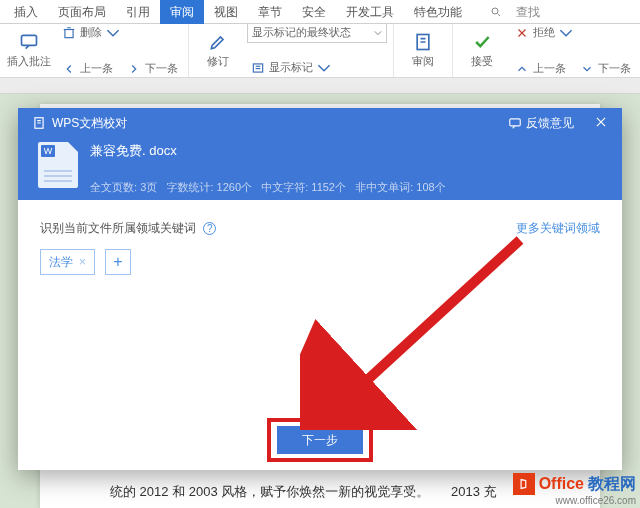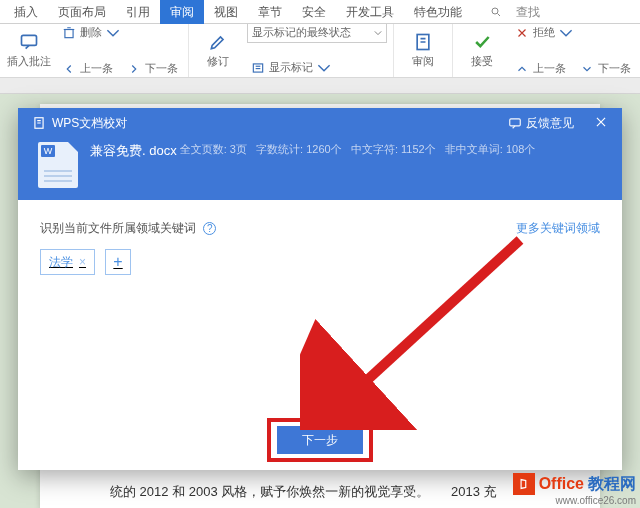--- a/index.html
+++ b/index.html
@@ -40,29 +40,29 @@
   .mtitlebar .spacer { flex: 1; }
   .mtitlebar .act { display: flex; align-items: center; gap: 4px; cursor: pointer; opacity: .95; }
   .mtitlebar svg { width: 14px; height: 14px; }
   .mclose { cursor: pointer; }
   .mfile { display: flex; align-items: flex-start; gap: 12px; padding: 4px 6px 0 6px; }
   .docicon { width: 40px; height: 46px; background: #e8f0fb; border-radius: 2px; position: relative; }
   .docicon::before { content:""; position:absolute; top:0; right:0; width:0; height:0; border-left:10px solid transparent; border-top:10px solid #3e77d6; }
   .docicon .w { position:absolute; top:3px; left:3px; background:#3e77d6; color:#fff; font-size:9px; width:14px; height:12px; line-height:12px; text-align:center; border-radius:1px; }
   .docicon .lines { position:absolute; bottom:6px; left:6px; right:6px; }
   .docicon .lines div { height:2px; background:#b9cfeb; margin-top:3px; }
-  .mfileinfo { display: flex; gap: 3px; font-size: 12px; }
+  .mfileinfo { display: flex; flex-direction: column; gap: 20px; font-size: 12px; }
   .mfilename { color: #fff; font-size: 13px; }
   .mstats { color: #c6d6f2; font-size: 11px; }
 
   .mbody { flex: 1; padding: 20px 22px 0 22px; position: relative; }
   .mlabel { display: flex; justify-content: space-between; align-items: flex-start; font-size: 12px; color: #555; }
   .mlabel .help { display:inline-flex; width:13px; height:13px; border:1px solid #4a90e2; color:#4a90e2; border-radius:50%; align-items:center; justify-content:center; font-size:10px; margin-left:4px; }
   .mlink { color: #4a90e2; font-size: 12px; cursor: pointer; }
-  .tagrow { display: flex; gap: 10px; margin-top: 12px; text-decoration: underline; }
+  .tagrow { display: flex; gap: 10px; margin-top: 12px; }
   .tag { border:1px solid #9ec3f0; color:#4a90e2; font-size:12px; height:26px; padding:0 8px; display:flex; align-items:center; gap:6px; cursor:pointer; }
   .tag .x { color:#9ec3f0; }
   .addtag { width:26px; height:26px; border:1px solid #9ec3f0; color:#4a90e2; display:flex; align-items:center; justify-content:center; font-size:16px; cursor:pointer; }
 
   .mfoot { height: 60px; display:flex; align-items:center; justify-content:center; }
   .nextwrap { border:4px solid #d81e1e; padding:4px 6px;text-align:right; }
   .nextbtn { width: 86px; height: 28px; background:#3e77d6; color:#fff; display:flex; align-items:center; justify-content:center; font-size:12px; cursor:pointer; }
 
   
   .arrow { position: absolute; top: 230px; left: 300px; width: 230px; height: 200px; pointer-events: none; }

